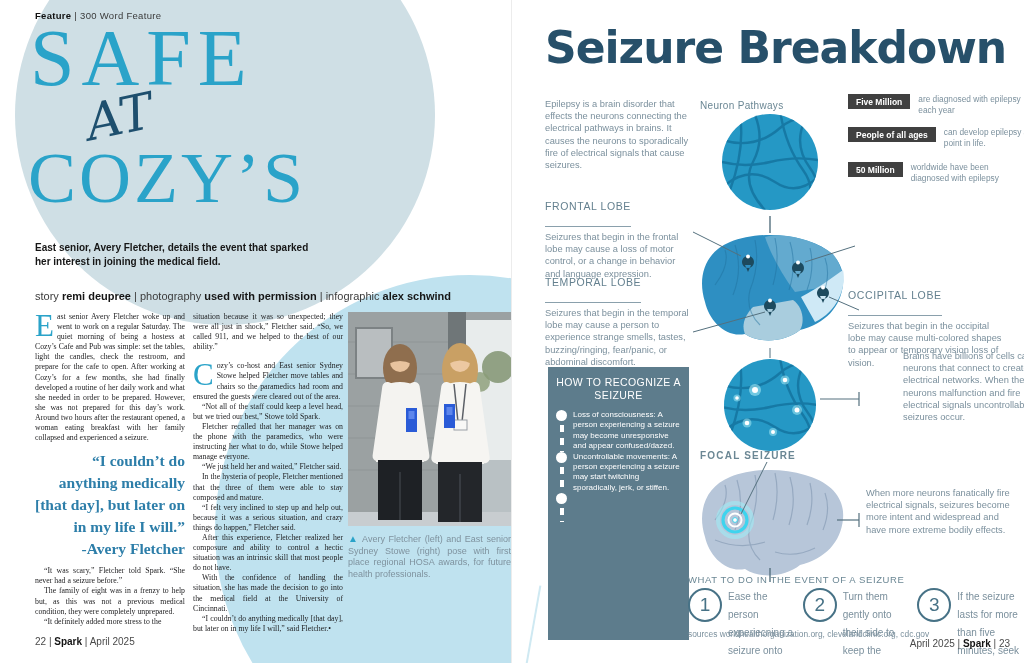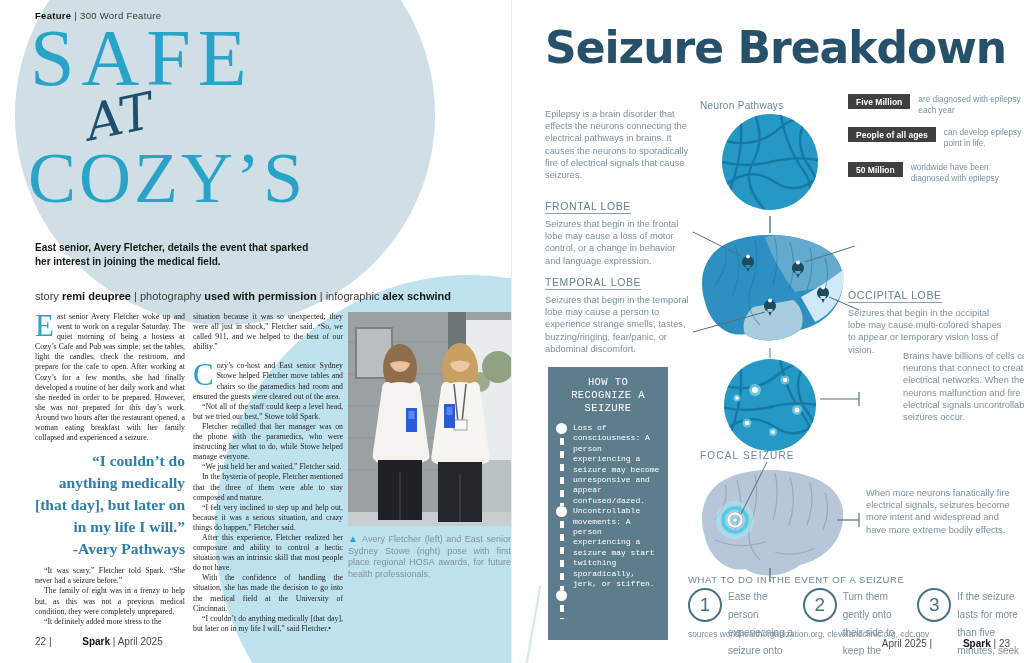--- a/index.html
+++ b/index.html
@@ -40,42 +40,42 @@
   .pullquote{font-family:"Liberation Serif",serif;font-weight:bold;color:#2d7ea9;font-size:15.5px;
              line-height:22px;text-align:right;margin:7px 0 6px 0;}
   .pq-attrib{font-weight:bold;}
 
   
   .photo{left:348px;top:312px;width:164px;height:214px;}
   .caption{left:348px;top:533px;width:163px;font-size:9px;line-height:11.5px;color:#7f929e;
            text-align:justify;}
   .cap-tri{color:#2aa3c9;font-size:10px;}
   .folio{font-size:10px;color:#4a4a4a;}
-  .folio b{color:#141414;margin-left:28px;}
+  .folio b{color:#141414;}
   .folioL{left:35px;top:636px;}
   .folioR{left:348px;top:638px;width:150px;text-align:right;}
 
   
   .ig-title{left:33px;top:24px;width:470px;font-size:44px;line-height:48px;font-weight:800;
             color:#27506a;letter-spacing:-1px;font-family:"DejaVu Sans",sans-serif;}
   .ig-text{font-size:9.3px;line-height:12.2px;color:#7b909d;}
   .ig-head{font-size:10.5px;color:#64808f;letter-spacing:.6px;border-bottom:1.2px solid #8aa0ac;
-           display:inline-block;padding-bottom:1px;margin:0 0 4px 0;}
+           display:inline-block;padding-bottom:14px;margin:0 0 4px 0;}
   .igcolL{left:33px;width:148px;}
   .igcolR{left:336px;width:160px;}
   .ig-label{font-size:10px;color:#6b8794;letter-spacing:.3px;}
-  .ig-label.spaced{letter-spacing:1.2px;}
+  .ig-label.spaced{letter-spacing:1.2px;font-weight:bold;}
 
   .stat-row{display:flex;gap:8px;align-items:flex-start;}
   .stat-chip{background:#404040;color:#fff;font-weight:bold;font-size:8.5px;padding:2.5px 8px;
              white-space:nowrap;}
   .stat-text{font-size:8.3px;line-height:10.5px;color:#7b909d;width:112px;}
 
-  .rec-box{left:36px;top:367px;width:120px;height:273px;background:#5d7c8c;
-           padding:9px 8px;box-sizing:border-box;font-family:Liberation Mono, monospace;}
+  .rec-box{left:36px;top:367px;width:141px;height:273px;background:#5d7c8c;
+           padding:9px 8px;box-sizing:border-box;}
   .rec-title{color:#fff;font-size:10.5px;line-height:13px;text-align:center;letter-spacing:.4px;
              margin-bottom:8px;}
   .rec-item{display:flex;gap:6px;}
   .rec-rail{width:11px;display:flex;flex-direction:column;align-items:center;}
   .rec-dot{width:11px;height:11px;border-radius:50%;background:#fff;flex:none;}
   .rec-dash{width:4px;flex:1;margin-top:4px;min-height:14px;
             background:repeating-linear-gradient(to bottom,#fff 0 7px,transparent 7px 13px);}
   .rec-text{flex:1;color:#fff;font-size:8px;line-height:10.4px;}
 
   .steps-title{left:176px;top:574px;font-size:9.5px;color:#6b8794;letter-spacing:.6px;}
@@ -105,21 +105,21 @@
     <div class="abs deck">East senior, Avery Fletcher, details the event that sparked her interest in joining the medical field.</div>
 
     <div class="abs byline">
       <span>story </span><b>remi deupree</b><span> | </span><span>photography </span><b>used with permission</b><span> | </span><span>infographic </span><b>alex schwind</b>
     </div>
 
     <div class="abs bodycol col1">
       <p><span class="dropcap">E</span><span>ast senior Avery Fletcher woke up and went to work on a regular Saturday. The quiet morning of being a hostess at Cozy’s Cafe and Pub was simple: set the tables, light the candles, check the restroom, and prepare for the cafe to open. After working at Cozy’s for a few months, she had finally developed a routine of her daily work and what she needed in order to be prepared. However, she was not prepared for this day’s work. Around two hours after the restaurant opened, a woman eating breakfast with her family collapsed and experienced a seizure.</span></p>
       <div class="pullquote">
         <span>“I couldn’t do anything medically [that day], but later on in my life I will.”</span><br>
-        <span class="pq-attrib">-Avery Pathways</span>
+        <span class="pq-attrib">-Avery Fletcher</span>
       </div>
       <p class="ind">“It was scary,” Fletcher told Spark. “She never had a seizure before.”</p>
       <p class="ind">The family of eight was in a frenzy to help but, as this was not a previous medical condition, they were completely unprepared.</p>
       <p class="ind">“It definitely added more stress to the</p>
     </div>
 
     <div class="abs bodycol col2">
       <p>situation because it was so unexpected; they were all just in shock,” Fletcher said. “So, we called 911, and we helped to the best of our ability.”</p>
       <p style="margin-top:9px;"><span class="dropcap">C</span><span>ozy’s co-host and East senior Sydney Stowe helped Fletcher move tables and chairs so the paramedics had room and ensured the guests were cleared out of the area.</span></p>
       <p class="ind">“Not all of the staff could keep a level head, but we tried our best,” Stowe told Spark.</p>
@@ -181,21 +181,21 @@
     <div class="abs caption"><span class="cap-tri">▲</span><span> Avery Fletcher (left) and East senior Sydney Stowe (right) pose with first place regional HOSA awards, for future health professionals.</span></div>
 
     <div class="abs folio folioL"><span>22</span><span> | </span><b>Spark</b><span> | </span><span>April 2025</span></div>
   </div>
 
   <div id="pageR" class="page">
     <div class="abs arc-line"></div>
 
     <div class="abs ig-title">Seizure Breakdown</div>
 
-    <div class="abs igcolL ig-text" style="top:108px;">Epilepsy is a brain disorder that effects the neurons connecting the electrical pathways in brains. It causes the neurons to sporadically fire of electrical signals that cause seizures.</div>
+    <div class="abs igcolL ig-text" style="top:98px;">Epilepsy is a brain disorder that effects the neurons connecting the electrical pathways in brains. It causes the neurons to sporadically fire of electrical signals that cause seizures.</div>
 
     <div class="abs igcolL" style="top:196px;">
       <div class="ig-head">FRONTAL LOBE</div>
       <div class="ig-text">Seizures that begin in the frontal lobe may cause a loss of motor control, or a change in behavior and language expression.</div>
     </div>
 
     <div class="abs igcolL" style="top:272px;">
       <div class="ig-head">TEMPORAL LOBE</div>
       <div class="ig-text">Seizures that begin in the temporal lobe may cause a person to experience strange smells, tastes, buzzing/ringing, fear/panic, or abdominal discomfort.</div>
     </div>

